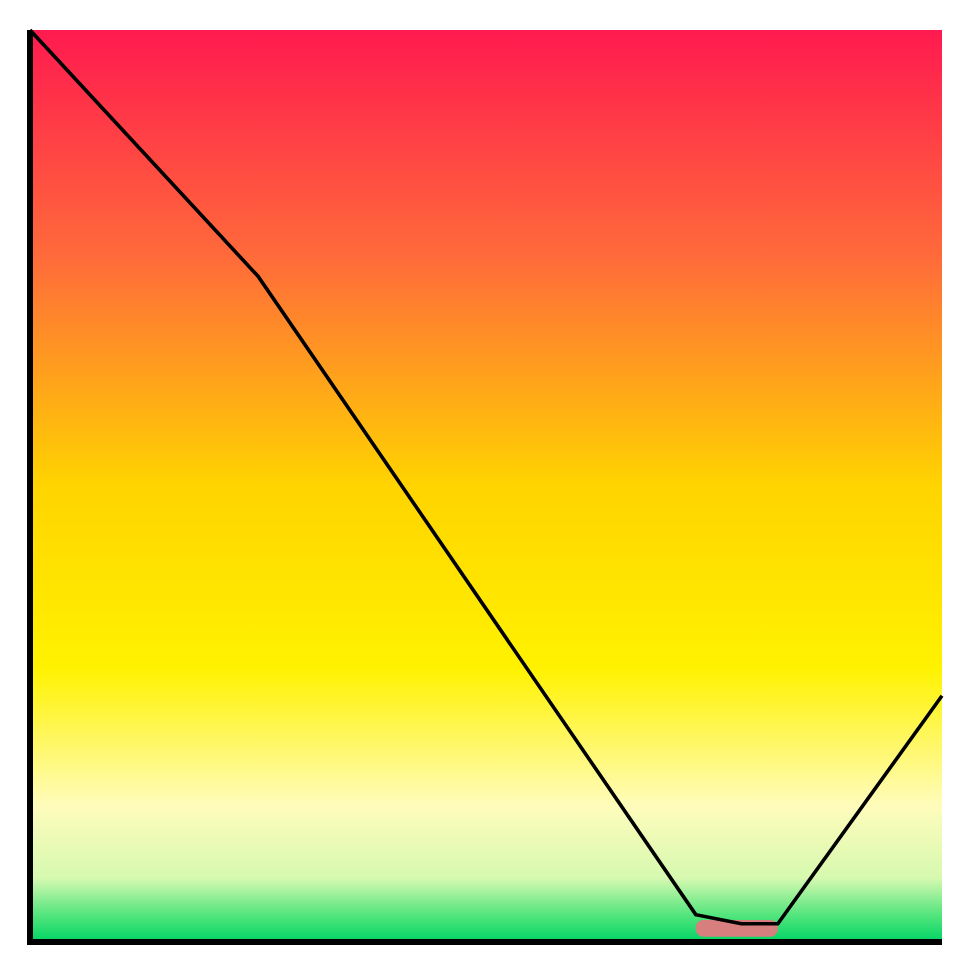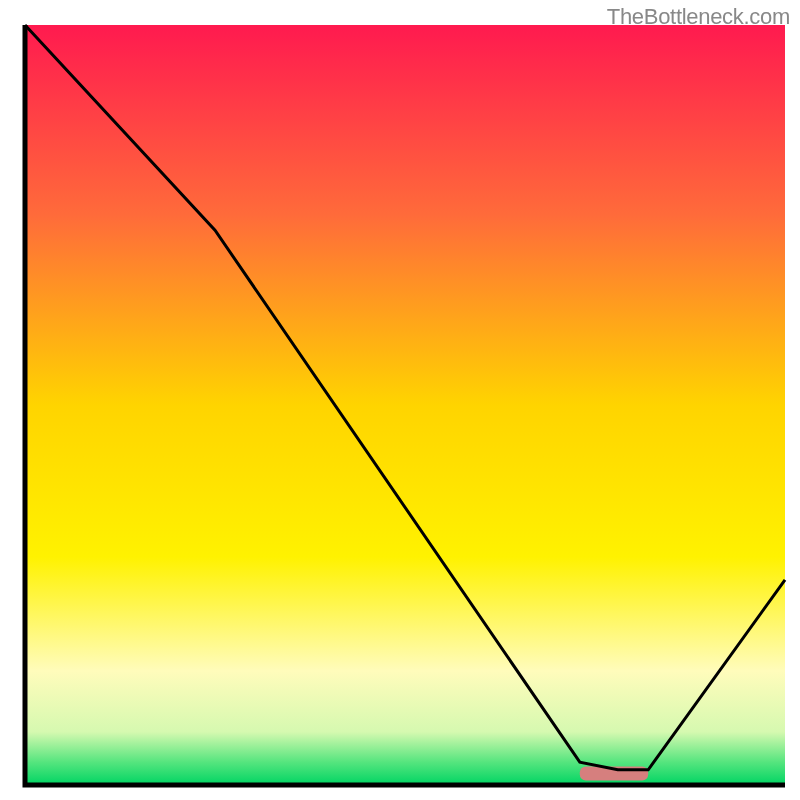--- a/index.html
+++ b/index.html
@@ -27,21 +27,20 @@
     z-index: 10;
   }
   svg.chart {
     display: block;
   }
 </style>
 </head>
 <body>
 
 <div class="container">
-  <div class="watermark">TheBottleneck.com</div>
   <svg class="chart" width="800" height="800" viewBox="0 0 800 800">
     <defs>
       <linearGradient id="bg-grad" x1="0" y1="0" x2="0" y2="1">
           <stop offset="0%" stop-color="#ff1a4f"></stop>
           <stop offset="25%" stop-color="#ff6b3a"></stop>
           <stop offset="50%" stop-color="#ffd400"></stop>
           <stop offset="70%" stop-color="#fff200"></stop>
           <stop offset="85%" stop-color="#fffcbb"></stop>
           <stop offset="93%" stop-color="#d6f9b0"></stop>
           <stop offset="97%" stop-color="#55e57e"></stop>

